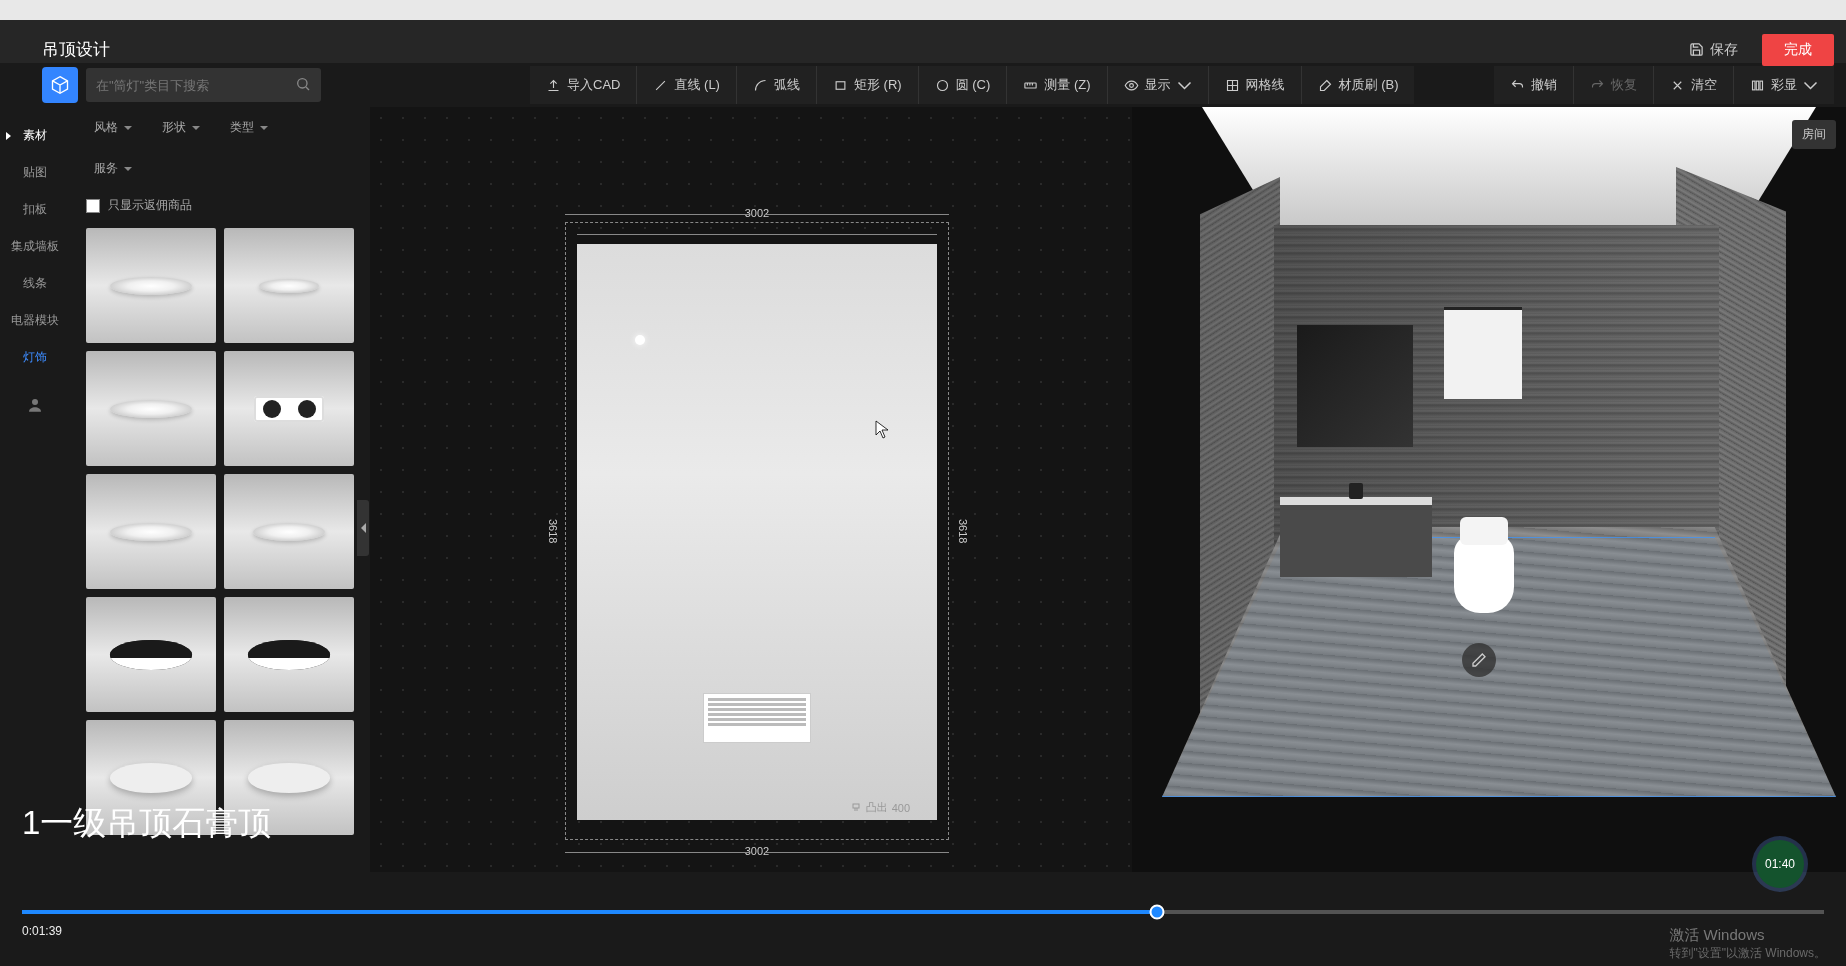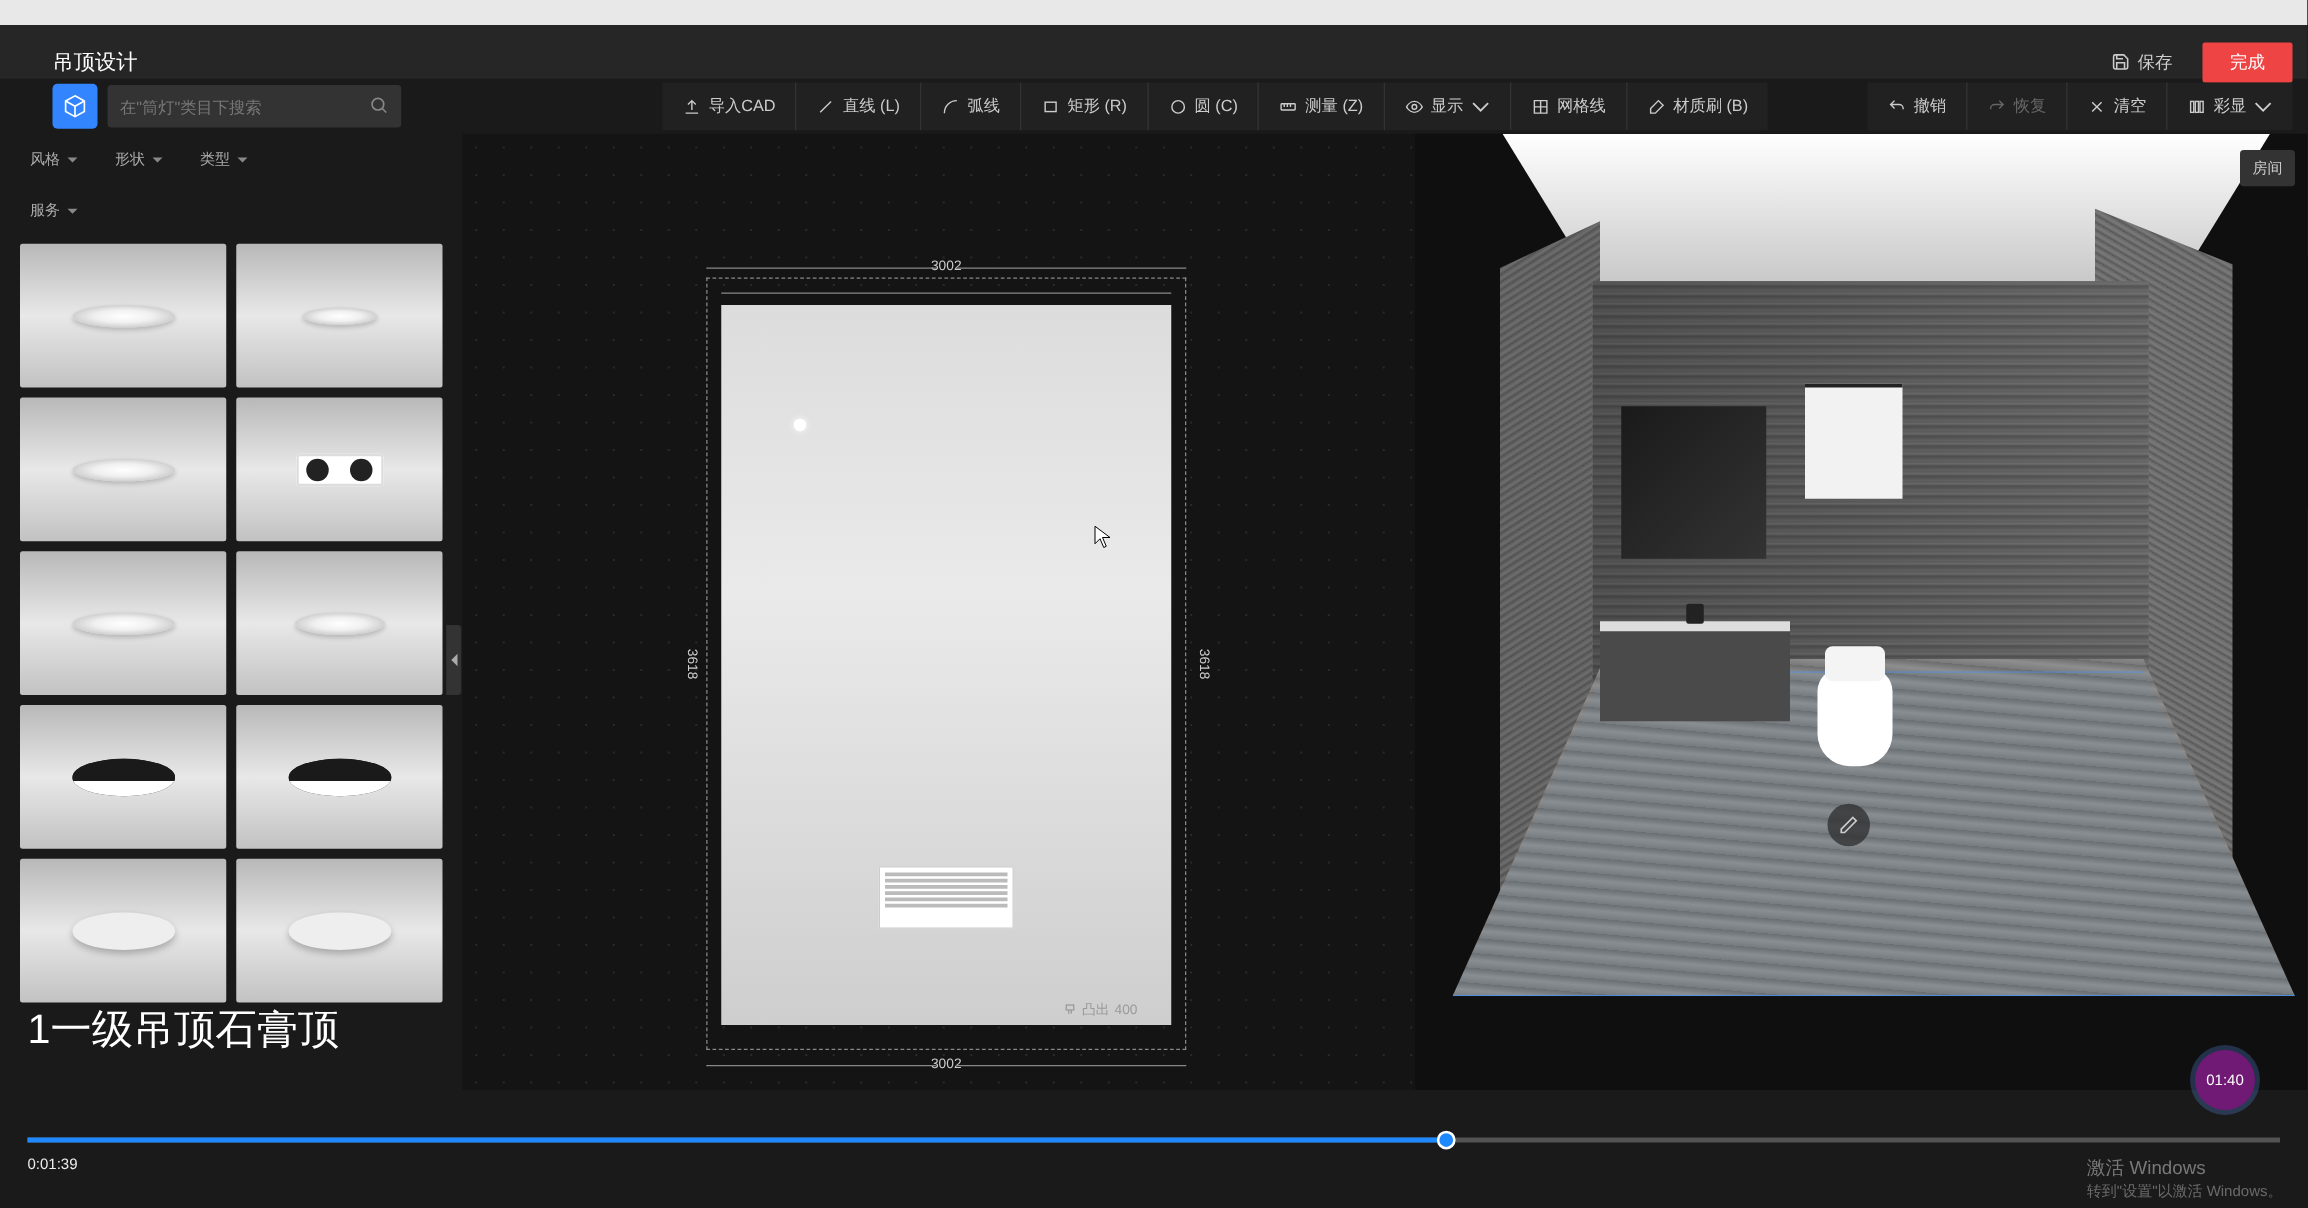--- a/index.html
+++ b/index.html
@@ -294,21 +294,21 @@
   background: #1e88ff;
 }
 .progress-thumb {
   position: absolute; left: 63%; top: 50%; transform: translate(-50%,-50%);
   width: 15px; height: 15px; border-radius: 50%; background: #1e88ff;
   border: 2px solid #fff;
 }
 .time-label { color: #eee; font-size: 12px; margin-top: 10px; }
 .time-bubble {
   position: absolute; right: 42px; bottom: 78px; width: 48px; height: 48px;
-  border-radius: 50%; background: #701a75; color: #fff; font-size: 12px;
+  border-radius: 50%; background: #14532d; color: #fff; font-size: 12px;
   display: flex; align-items: center; justify-content: center;
   box-shadow: 0 0 0 4px rgba(100,150,255,0.25);
   text-align: center;
 }
 .watermark {
   position: absolute; right: 20px; bottom: 4px; color: #787878;
   text-align: left; font-size: 15px; line-height: 1.4; z-index: 25; margin-left: 30px;
 }
 .watermark .wm2 { font-size: 12px; color: #6a6a6a; }
 .pg-row {
@@ -446,28 +446,47 @@
         </svg>
       <span>彩显</span>
       <svg width="8" height="8" viewBox="0 0 10 10">
           <path d="M1 3l4 4 4-4" stroke="currentColor" fill="none"></path>
         </svg>
     </div>
   </div>
 </div>
 
 <div class="left-panel">
+  <div class="cat-tabs">
+    <div class="cat-tab selected-main">素材</div>
+    <div class="cat-tab">贴图</div>
+    <div class="cat-tab">扣板</div>
+    <div class="cat-tab">集成墙板</div>
+    <div class="cat-tab">线条</div>
+    <div class="cat-tab">电器模块</div>
+    <div class="cat-tab active">灯饰</div>
+    <div class="user-icon">
+      <svg width="18" height="18" viewBox="0 0 24 24" fill="currentColor">
+          <circle cx="12" cy="8" r="4"></circle>
+          <path d="M4 21c0-4 4-6 8-6s8 2 8 6"></path>
+        </svg>
+    </div>
+  </div>
   <div class="asset-col">
     <div class="filter-row">
       <div class="filter-dd">风格</div>
       <div class="filter-dd">形状</div>
       <div class="filter-dd">类型</div>
     </div>
     <div class="filter-row">
       <div class="filter-dd">服务</div>
+    </div>
+    <div class="chk-row">
+      <div class="chk-box"></div>
+      <span>只显示返佣商品</span>
     </div>
     <div class="asset-grid">
       <div class="asset-card">
           <div class="lamp-flat"></div>
         </div>
       <div class="asset-card">
           <div class="lamp-flat" style="width:60px;height:14px"></div>
         </div>
       <div class="asset-card">
           <div class="lamp-flat"></div>

